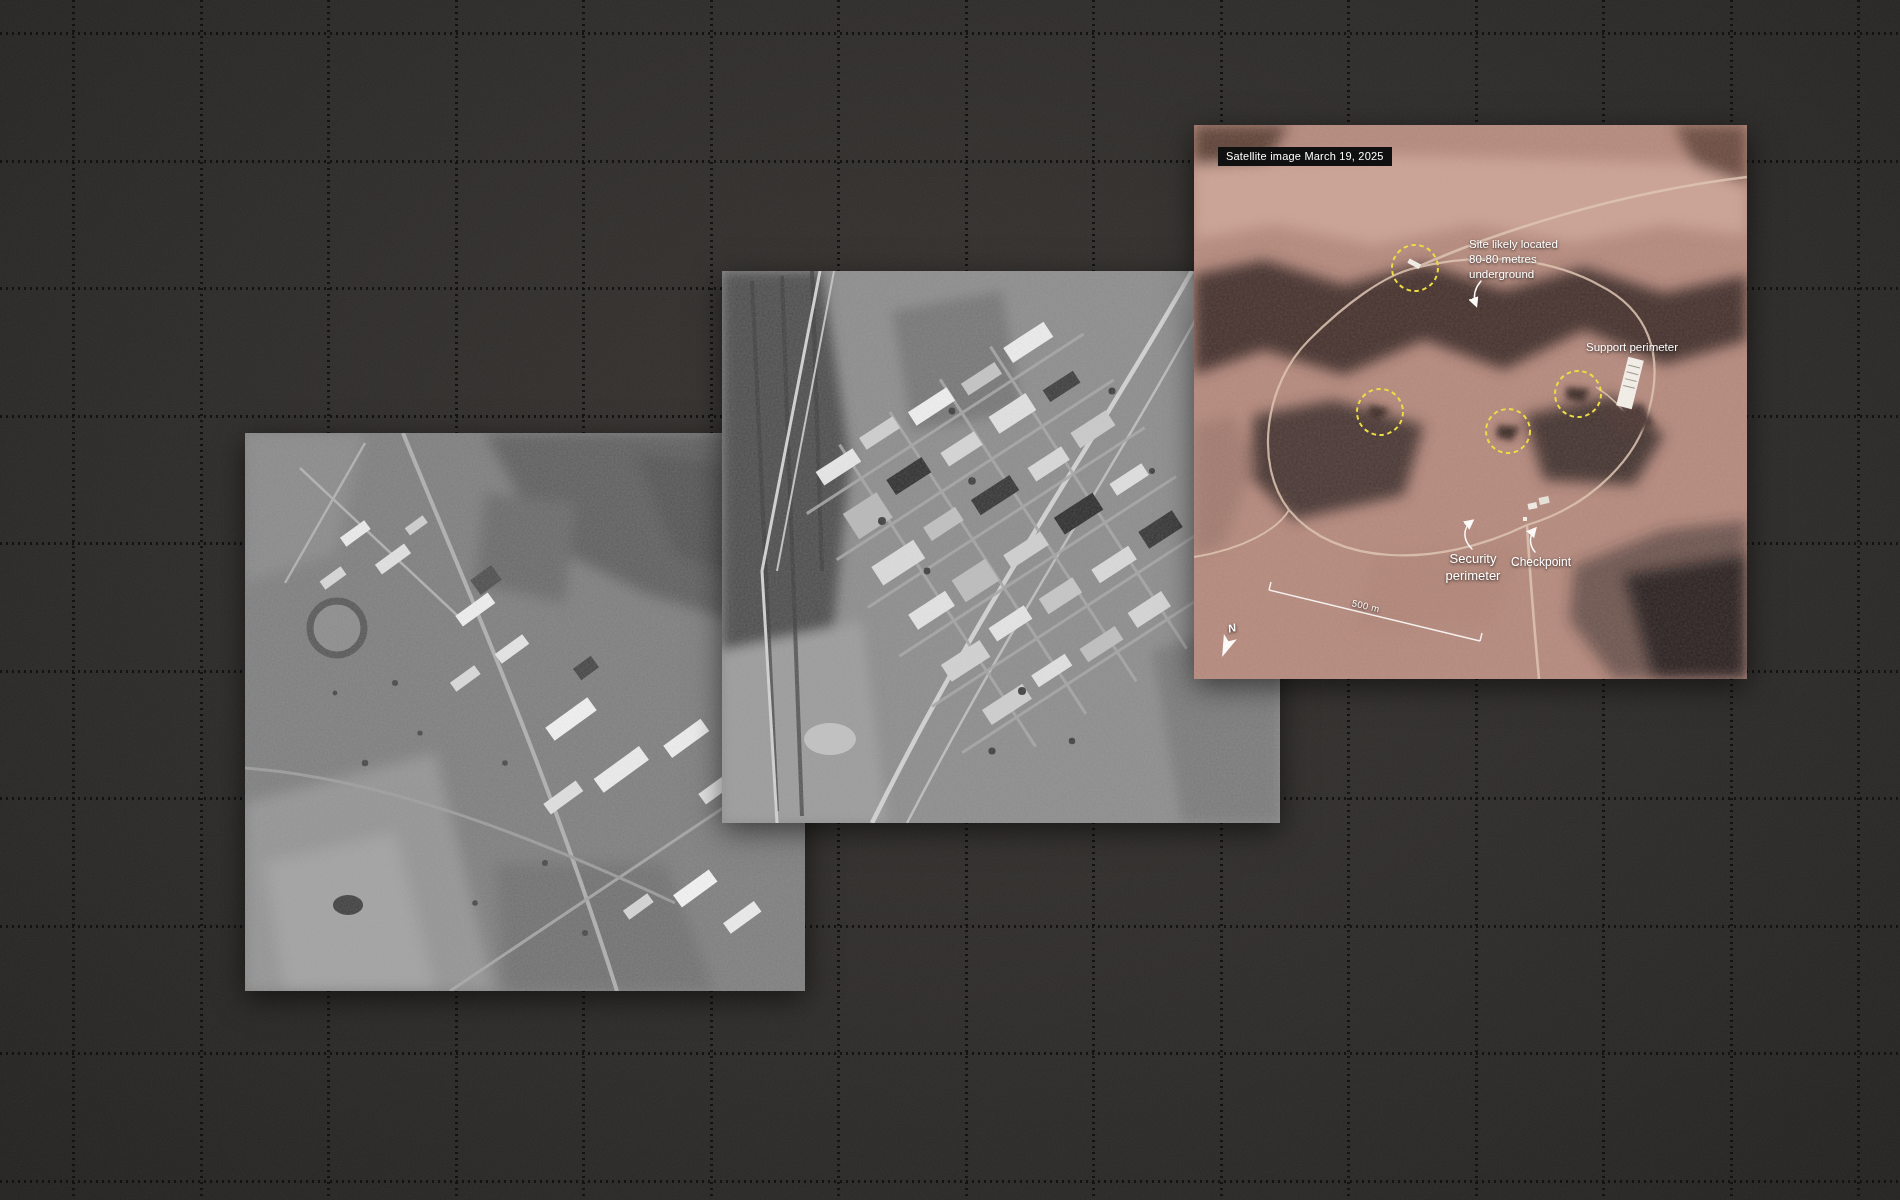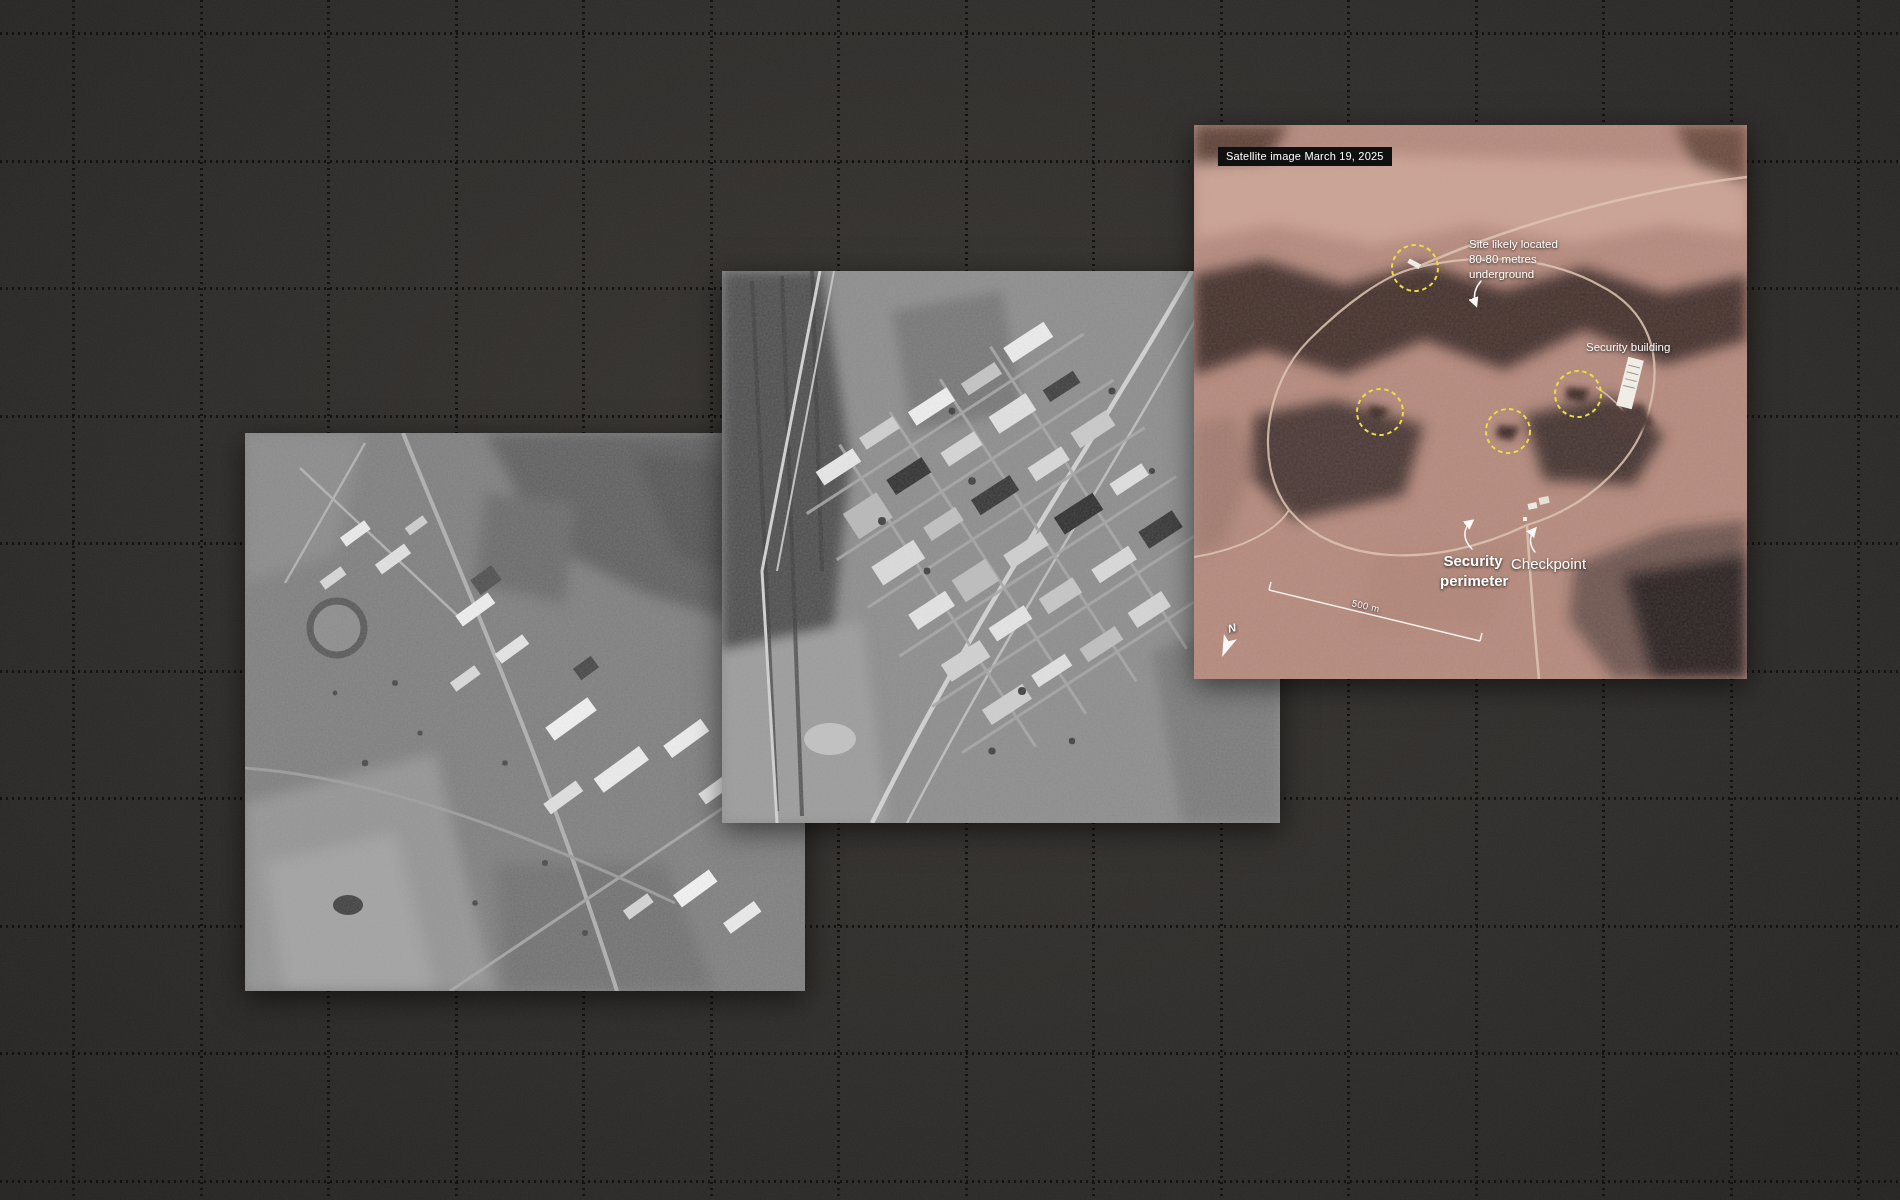--- a/index.html
+++ b/index.html
@@ -37,22 +37,22 @@
   .ann{position:absolute;color:var(--ann-text,#fff);text-shadow:0 1px 3px rgba(0,0,0,.85);}
   .badge{
     left:24px;top:22px;
     background:var(--badge-bg,#101010);
     color:#fff;font-size:11px;letter-spacing:.2px;
     padding:4px 8px;line-height:1;white-space:nowrap;
     text-shadow:none;
   }
   .note-underground{left:275px;top:112px;width:102px;font-size:11.5px;line-height:1.32;}
   .note-support{left:392px;top:216px;font-size:11.5px;white-space:nowrap;}
-  .note-security{left:246px;top:426px;width:66px;font-size:15px;line-height:1.3;text-align:center;font-weight:bold;}
-  .note-checkpoint{left:317px;top:430px;font-size:15px;white-space:nowrap;}
+  .note-security{left:246px;top:426px;width:66px;font-size:13px;line-height:1.3;text-align:center;}
+  .note-checkpoint{left:317px;top:430px;font-size:12px;white-space:nowrap;}
   .scale-text{
     left:158px;top:472px;font-size:9.5px;color:rgba(255,255,255,.95);
     transform:rotate(13.5deg);transform-origin:left center;letter-spacing:.4px;
   }
   .north-n{
     left:34px;top:497px;font-size:11px;font-weight:bold;font-style:italic;
     transform:rotate(-14deg);
   }
   .hl-circle{fill:none;stroke:var(--highlight,#efdf3a);stroke-width:2;stroke-dasharray:4.5 3.5;}
   .ann-arrow{fill:none;stroke:#fff;stroke-width:1.5;stroke-linecap:round;}
@@ -344,20 +344,20 @@
       </g>
 
       <g transform="translate(33,520) rotate(202)">
         <polygon points="0,-13 7,9 0,4 -7,9" fill="#ffffff"></polygon>
       </g>
       <rect width="553" height="554" filter="url(#grainR)"></rect>
     </svg>
 
     <div class="ann badge">Satellite image March 19, 2025</div>
     <div class="ann note-underground">Site likely located 80-80 metres underground</div>
-    <div class="ann note-support">Security building</div>
+    <div class="ann note-support">Support perimeter</div>
     <div class="ann note-security">Security perimeter</div>
     <div class="ann note-checkpoint">Checkpoint</div>
     <div class="ann scale-text">500 m</div>
     <div class="ann north-n">N</div>
   </figure>
 
 </div>
 
 </body></html>

